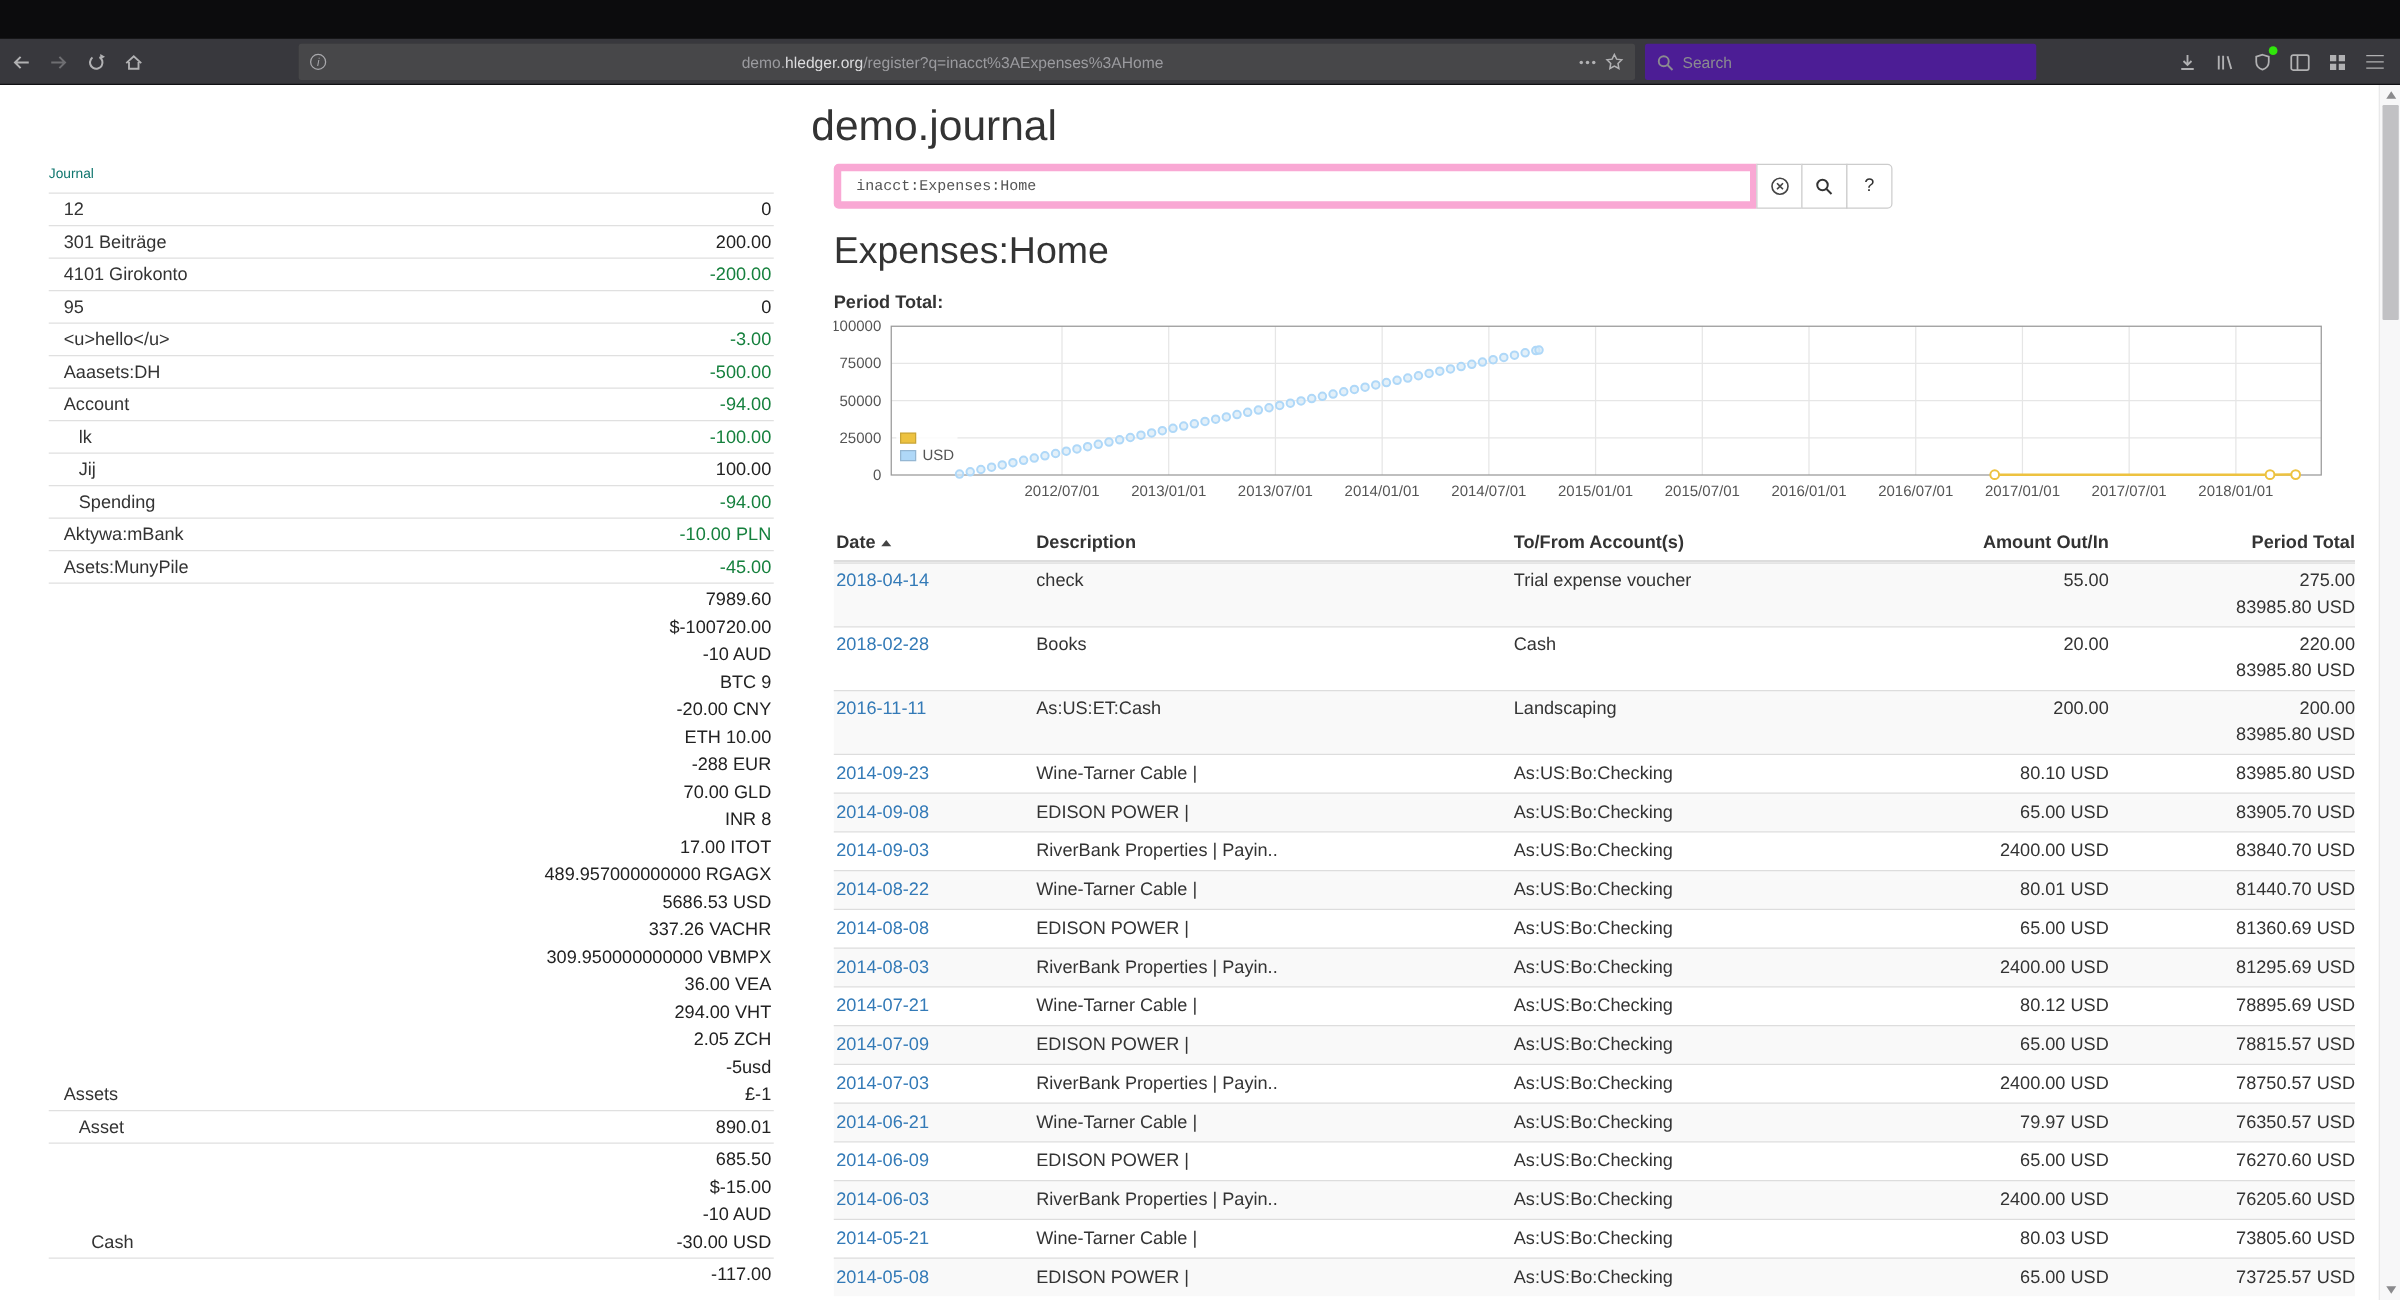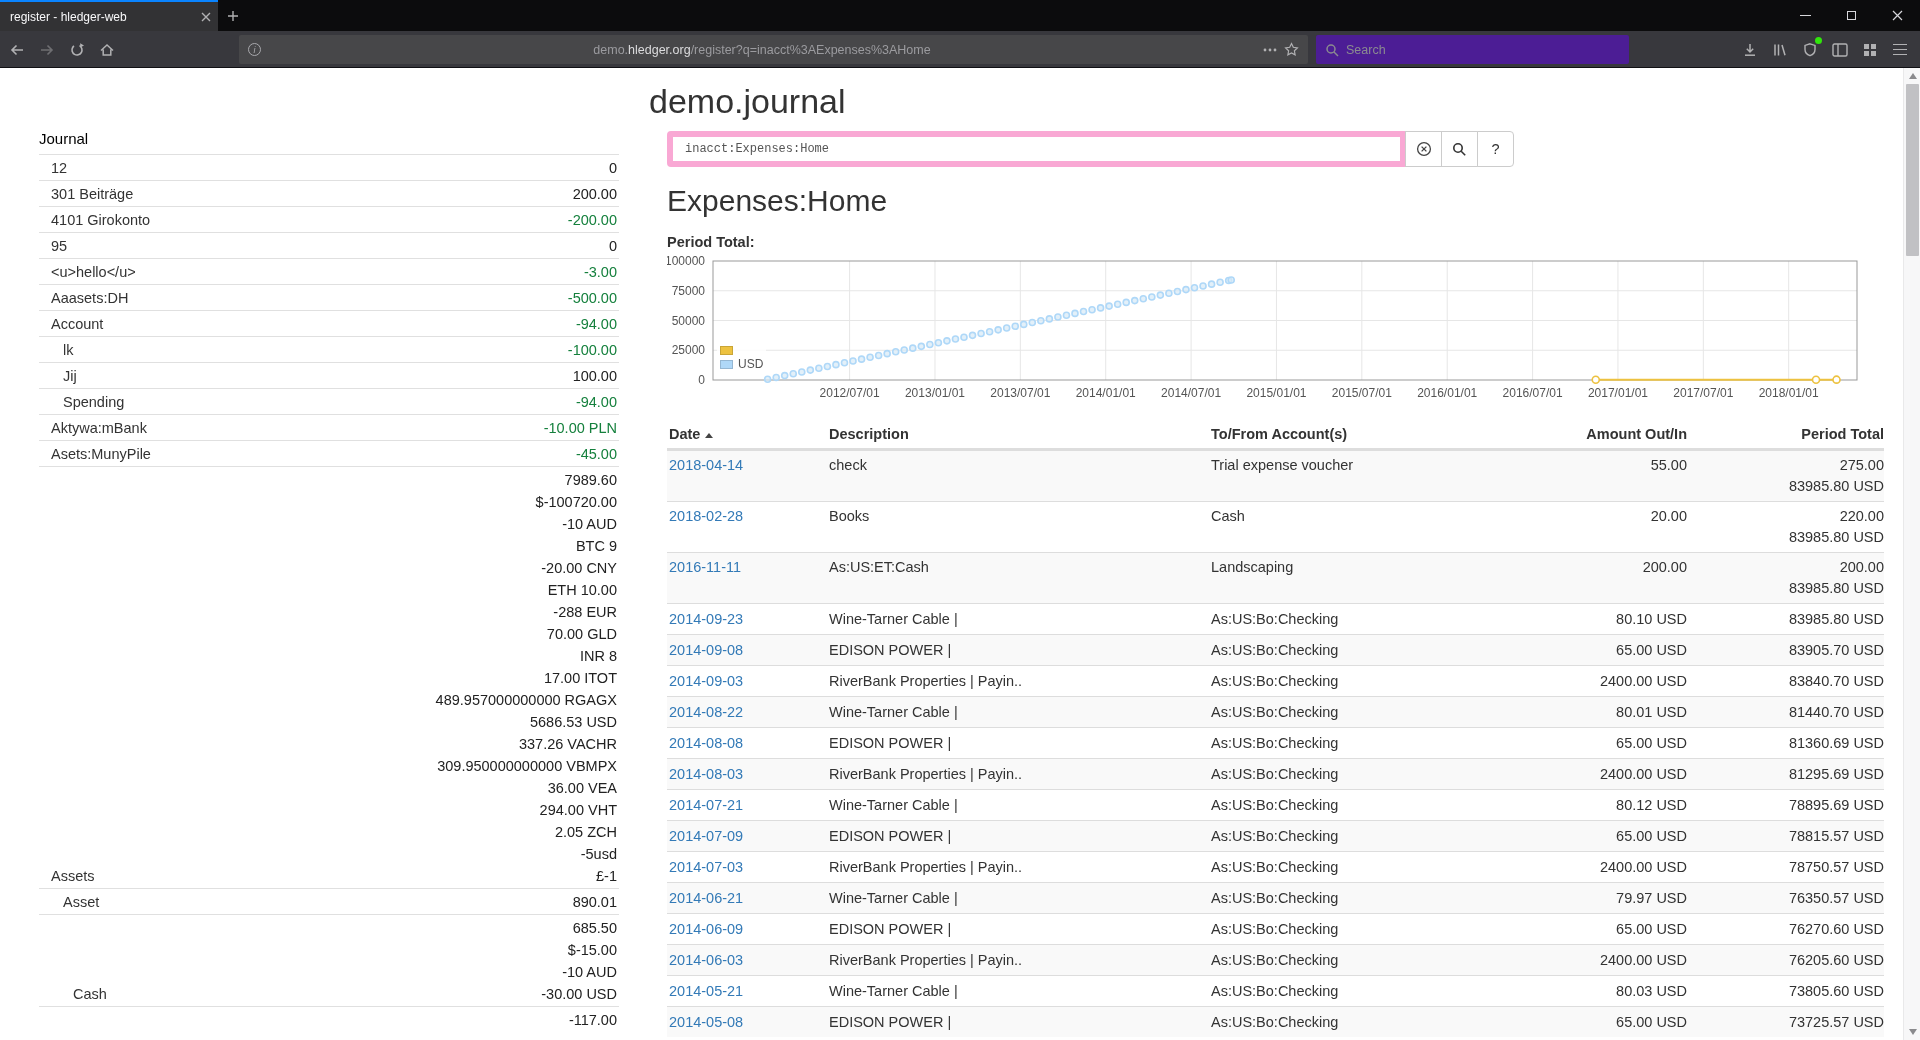--- a/index.html
+++ b/index.html
@@ -38,21 +38,21 @@
   .menu-bars, .menu-bars::before, .menu-bars::after{height:1.6px;background:#b1b1b3;}
   .menu-bars{position:relative;}
   .menu-bars::before,.menu-bars::after{content:"";position:absolute;left:0;width:14px;}
   .menu-bars::before{top:-5px;} .menu-bars::after{top:5px;}
 
   
   .page{position:absolute;top:68px;left:0;width:1903px;height:972px;background:#fff;overflow:hidden;}
   h1.ptitle{position:absolute;left:649px;top:14px;font-size:34px;font-weight:400;color:#333;}
 
   .sidebar{position:absolute;left:39px;top:62px;width:580px;font-size:14.5px;}
-  .journal-link{display:block;color:#000000;text-decoration:none;font-size:15px;line-height:18px;margin-bottom:6px;cursor:pointer;}
+  .journal-link{display:block;color:#0f766e;text-decoration:none;font-size:11px;line-height:18px;margin-bottom:6px;cursor:pointer;}
   .acct-row{display:flex;align-items:flex-end;border-top:1px solid #e0e0e0;padding:2px 2px 1px 0;}
   .acct-name{color:#333;text-decoration:none;line-height:22px;cursor:pointer;}
   .d1{padding-left:12px;} .d2{padding-left:24px;} .d3{padding-left:34px;}
   .acct-vals{margin-left:auto;text-align:right;}
   .bal{line-height:22px;color:#222;}
   .bal.neg{color:#15803d;}
 
   .main{position:absolute;left:667px;top:0;width:1217px;height:972px;}
   .searchform{position:absolute;left:0;top:63px;height:36px;display:flex;}
   .searchform input{width:739px;height:36px;border:6px solid #f9a8d4;border-radius:4px 0 0 4px;
@@ -87,48 +87,20 @@
   .sarrow{position:absolute;left:5px;width:0;height:0;border-left:4px solid transparent;border-right:4px solid transparent;}
   .sarrow.up{top:5px;border-bottom:6px solid #8a8a8d;}
   .sarrow.down{bottom:5px;border-top:6px solid #8a8a8d;}
 
   svg line, svg path, svg rect.stroke, svg circle.stroke{vector-effect:non-scaling-stroke;}
 </style>
 </head>
 <body>
 
 <div class="chrome">
-  <div class="tabstrip">
-    <div class="tab">
-      <span class="tab-title">register - hledger-web</span>
-      <span class="icon-btn">
-        <svg width="10" height="10">
-            <path d="M1 1l8 8M9 1L1 9" stroke="#b1b1b3" stroke-width="1.4"></path>
-          </svg>
-      </span>
-    </div>
-    <div class="newtab icon-btn">
-      <svg width="12" height="12">
-          <path d="M6 1v10M1 6h10" stroke="#b1b1b3" stroke-width="1.4"></path>
-        </svg>
-    </div>
-    <div class="win-controls">
-      <div class="win-btn">
-          <span class="min-glyph"></span>
-        </div>
-      <div class="win-btn">
-          <span class="max-glyph"></span>
-        </div>
-      <div class="win-btn">
-        <svg width="11" height="11">
-            <path d="M1 1l9 9M10 1L1 10" stroke="#d7d7db" stroke-width="1.2"></path>
-          </svg>
-      </div>
-    </div>
-  </div>
 
   <div class="navbar">
     <div class="nav-btn" style="left:2px">
       <svg width="16" height="16">
           <path d="M14 8H3M7.5 3.5L3 8l4.5 4.5" fill="none" stroke="#b1b1b3" stroke-width="1.6"></path>
         </svg>
     </div>
     <div class="nav-btn" style="left:32px;opacity:.45">
       <svg width="16" height="16">
           <path d="M2 8h11M8.5 3.5L13 8l-4.5 4.5" fill="none" stroke="#b1b1b3" stroke-width="1.6"></path>

